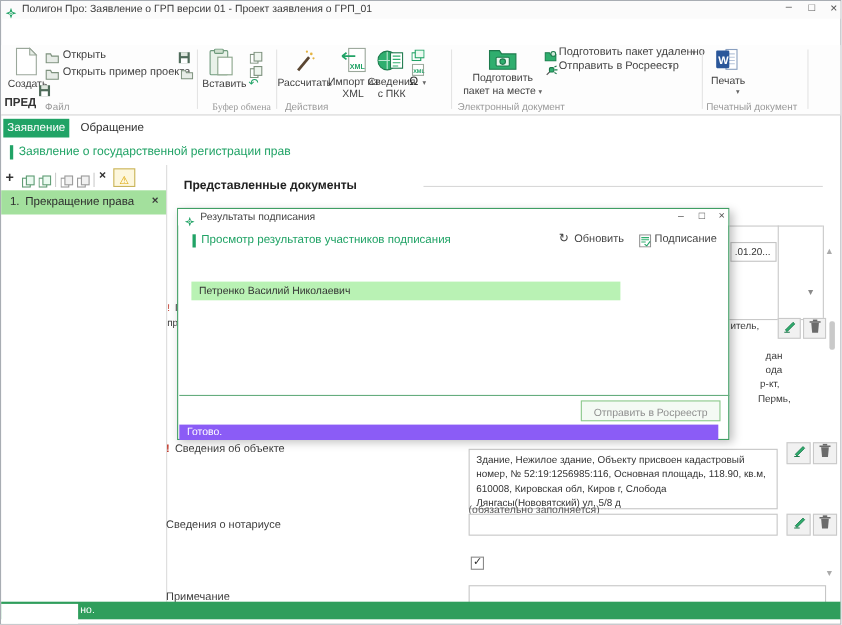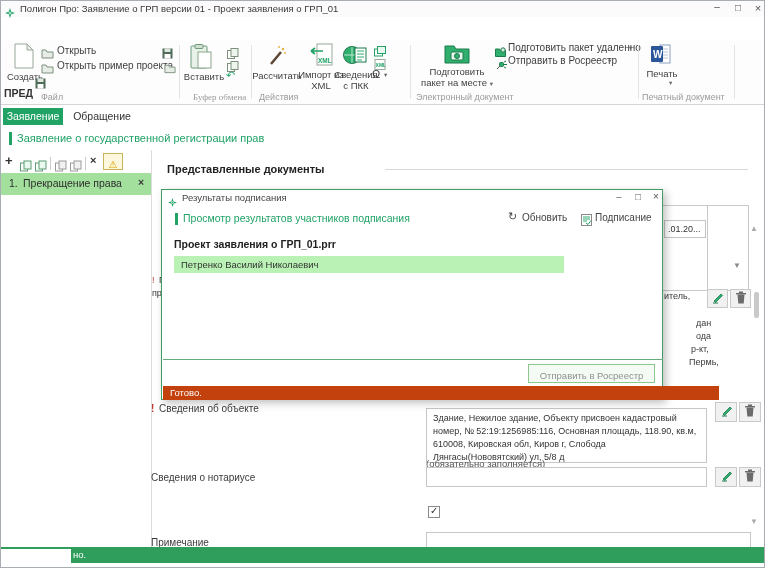--- a/index.html
+++ b/index.html
@@ -384,32 +384,31 @@
       <span class="a" style="left:0px;top:2px;">
         <svg width="11" height="12" viewBox="0 0 11 12">
             <rect x="0.5" y="0.5" width="10" height="11" fill="#fff" stroke="#8a8a8a"></rect>
             <path d="M2 3h7M2 5h7M2 7h4" stroke="#2fae6e"></path>
             <path d="M5 9l2 1.5 3-4" stroke="#21a366" fill="none"></path>
           </svg>
       </span>
       <span class="a t10" style="left:14px;top:2px;color:#444;">Подписание</span>
     </div>
 
-    <span class="a t105 bold" style="left:12px;top:48px;color:#222;white-space:nowrap;">Проект заявления о ГРП_01.prr</span>
 
     <div class="a" style="left:12px;top:66px;width:390px;height:17px;background:#b9f2b4;cursor:pointer;">
       <span class="t95" style="position:absolute;left:7px;top:3px;color:#333;white-space:nowrap;">Петренко Василий Николаевич</span>
     </div>
 
     <div class="a" style="left:1px;top:169px;width:500px;height:1px;background:#66ad7e;"></div>
     <div class="a" style="left:366px;top:174px;width:127px;height:19px;background:#f4faf4;border:1px solid #8cc88c;text-align:center;cursor:default;">
       <span class="t95" style="color:#8f8f8f;line-height:17px;">Отправить в Росреестр</span>
     </div>
 
-    <div class="a" style="left:1px;top:196px;width:556px;height:14px;background:#c2410c;">
+    <div class="a" style="left:1px;top:196px;width:490px;height:14px;background:#8b5cf6;">
       <span class="t95" style="position:absolute;left:7px;top:1px;color:#fff;">Готово.</span>
     </div>
   </div>
 
   <div class="a" style="left:0;top:546px;width:765px;height:16px;background:#2f9e5c;z-index:40;"></div>
   <span class="a t95" style="left:72px;top:548px;color:#fff;z-index:42;">но.</span>
   <div class="a" style="left:0;top:548px;width:70px;height:20px;background:#ffffff;z-index:41;"></div>
 
 </div>
 

